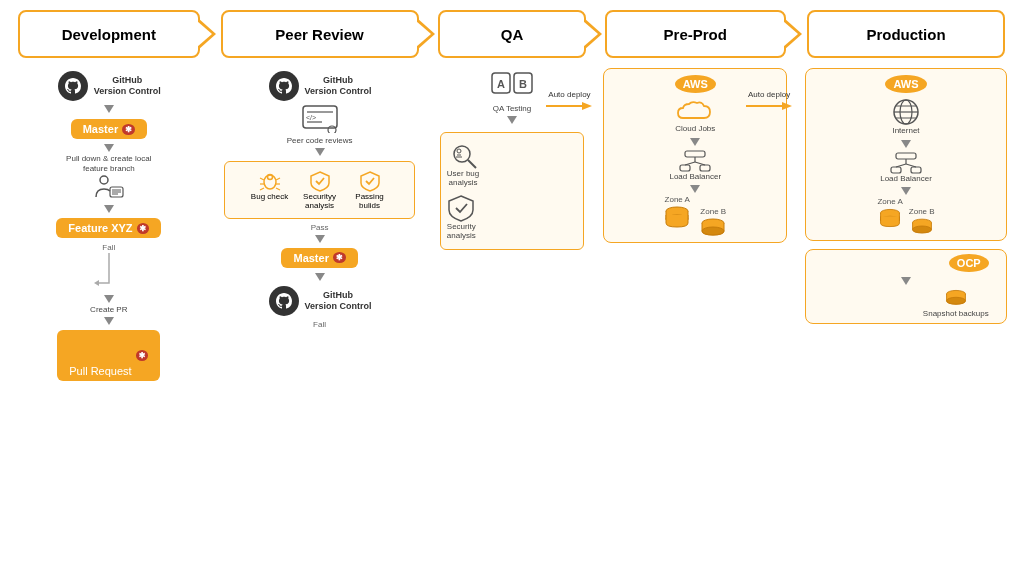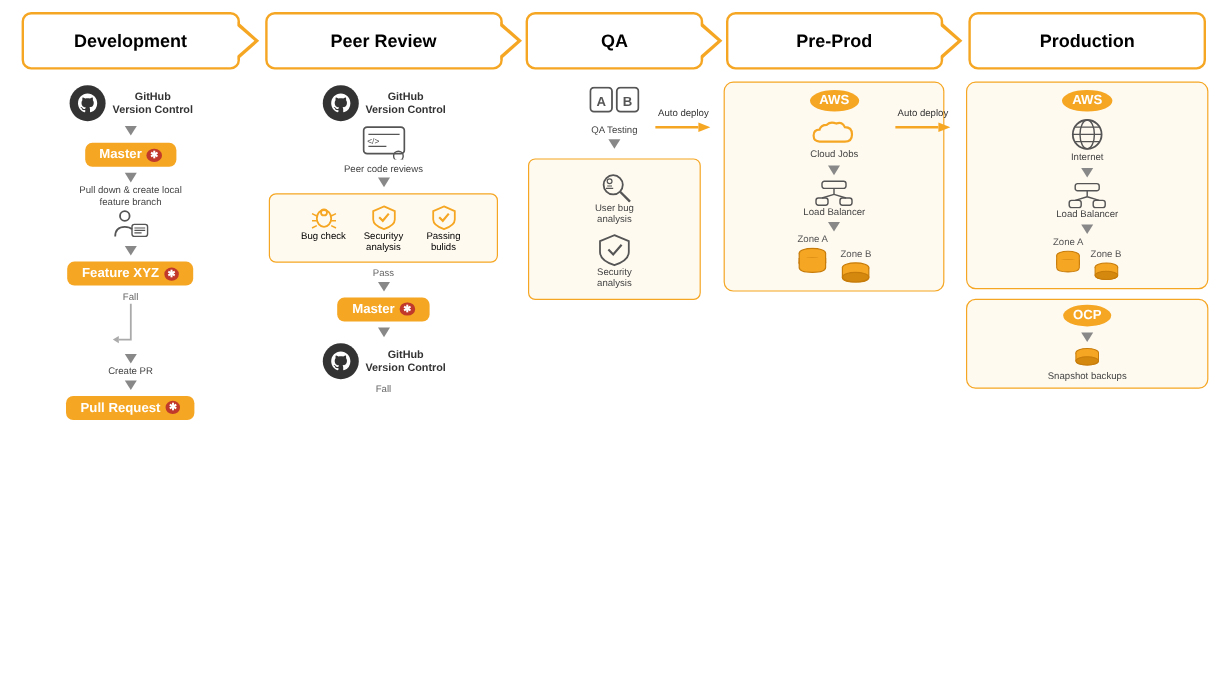--- a/index.html
+++ b/index.html
@@ -137,25 +137,25 @@
       display: flex;
       flex-direction: column;
       align-items: center;
       margin-top: 4px;
       font-size: 9px;
     }
     .inner-box-ocp {
       border: 1.5px solid #f5a623;
       border-radius: 8px;
       background: #fffaf0;
-      padding: 4px 4px;
+      padding: 4px 17px;
       width: 95%;
       display: flex;
       flex-direction: column;
-      align-items: center;
+      align-items: flex-end;
       margin-top: 4px;
       font-size: 9px;
     }
 
     
     .checks-row {
       display: flex;
       gap: 8px;
       justify-content: center;
       margin: 4px 0;
@@ -189,21 +189,21 @@
 
     
     .qa-content-box {
       border: 1.5px solid #f5a623;
       border-radius: 6px;
       background: #fffaf0;
       padding: 8px 6px;
       width: 92%;
       display: flex;
       flex-direction: column;
-      align-items: center;
+      align-items: flex-start;
       gap: 6px;
       margin-top: 6px;
     }
 
     svg text { font-family: Arial, sans-serif; }
   </style>
 </head>
 <body>
 
 <div class="pipeline-container">
@@ -255,21 +255,21 @@
             <path d="M15 0 L15 30 L5 30" fill="none" stroke="#aaa" stroke-width="1.5"></path>
             <polygon points="5,27 0,30 5,33" fill="#aaa"></polygon>
           </svg>
         </div>
       </div>
       <div class="arrow-down"></div>
       <div class="label-tiny">Create PR</div>
       <div class="arrow-down"></div>
 
       <div class="box-orange">
-        <span style="font-size:11px;font-weight:bold;">Pull Request</span>
+        <span style="font-size:11px;font-weight:normal;margin-top:31px;">Pull Request</span>
         <span style="background:#c0392b;border-radius:50%;color:white;font-size:8px;padding:1px 3px;">✱</span>
       </div>
     </div>
   </div>
 
   <div class="stage" style="flex:1.2;">
     <div class="stage-header">
       <span>Peer Review</span>
     </div>
     <div class="stage-content">

